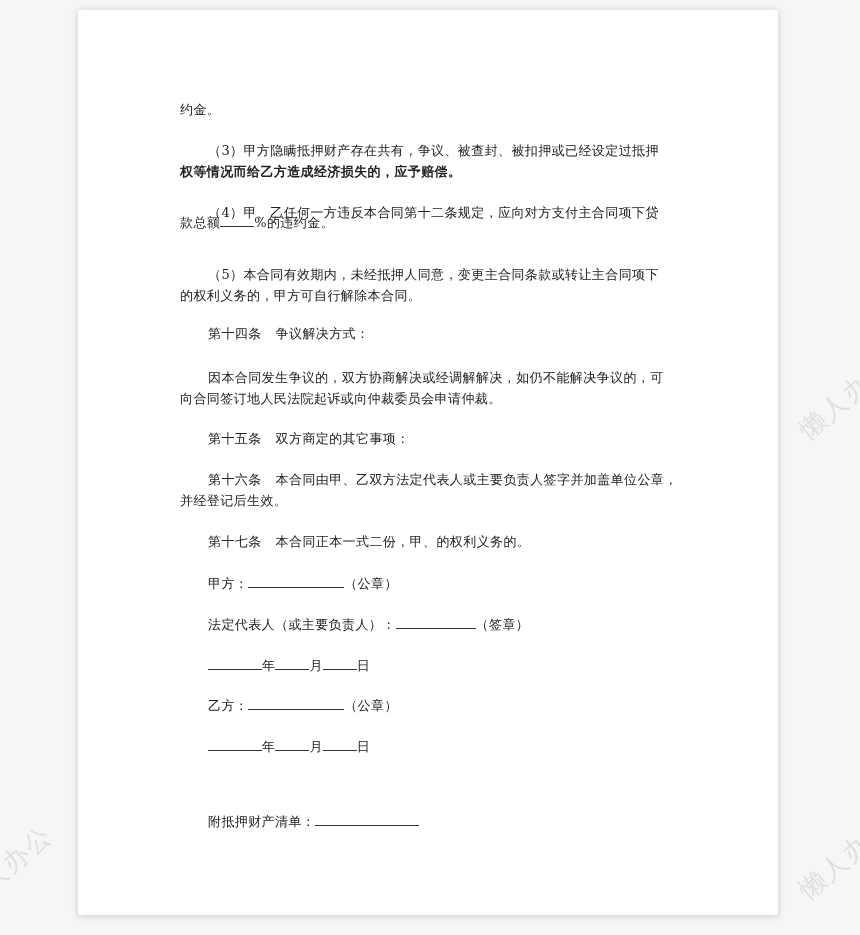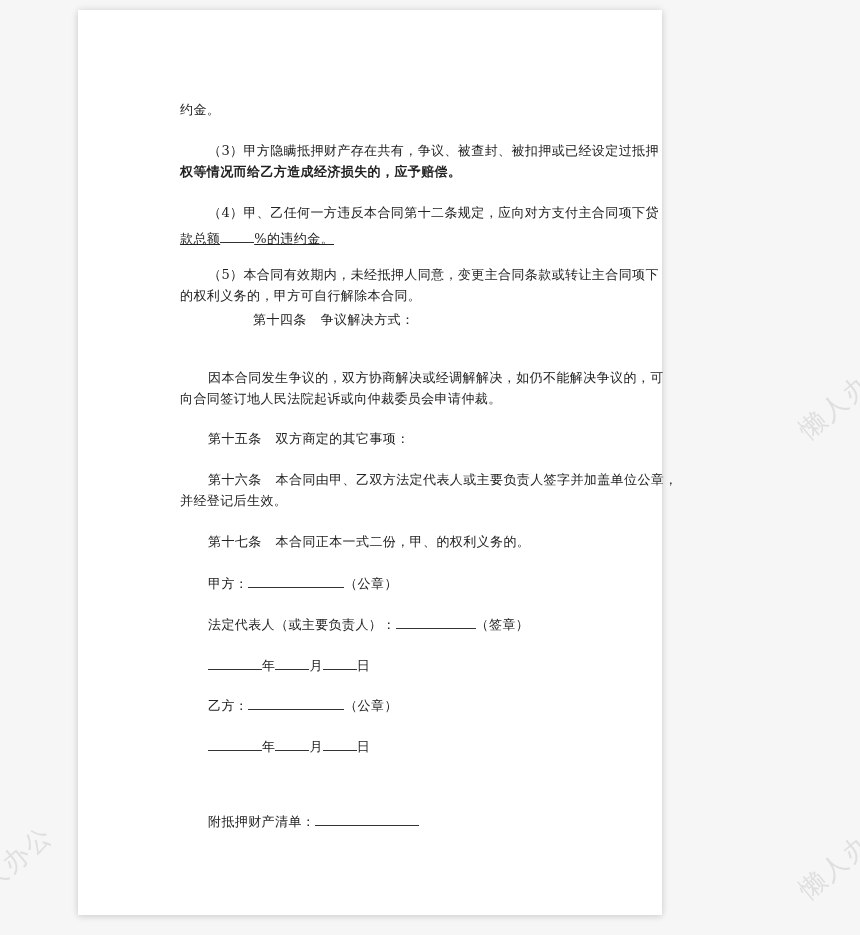--- a/index.html
+++ b/index.html
@@ -6,21 +6,21 @@
   body {
     width: 860px; height: 935px;
     background: #f6f6f6;
     position: relative;
     overflow: hidden;
     font-family: "DejaVu Serif", "Liberation Serif", serif;
   }
   .page {
     position: absolute;
     left: 78px; top: 10px;
-    width: 584px; height: 905px;
+    width: 700px; height: 905px;
     background: #ffffff;
     box-shadow: 0 0 8px rgba(0,0,0,0.12), 0 2px 6px rgba(0,0,0,0.08);
   }
   .content {
     position: absolute;
     left: 102px; top: 0;
     width: 496px;
     color: #222;
     font-size: 13px;
     letter-spacing: 0.4px;
@@ -61,28 +61,28 @@
 
 <div class="page">
   <div class="content">
 
     <div class="line" style="top:92px;">约金。</div>
 
     <div class="line indent" style="top:133px;">（3）甲方隐瞒抵押财产存在共有，争议、被查封、被扣押或已经设定过抵押</div>
     <div class="line" style="top:154px;font-weight:bold;">权等情况而给乙方造成经济损失的，应予赔偿。</div>
 
     <div class="line indent" style="top:195px;">（4）甲、乙任何一方违反本合同第十二条规定，应向对方支付主合同项下贷</div>
-    <div class="line" style="top:220px;text-decoration:underline;">
+    <div class="line" style="top:204px;">
       <span>款总额</span><span class="blank" style="width:34px;"></span><span>%的违约金。</span>
     </div>
 
     <div class="line indent" style="top:257px;">（5）本合同有效期内，未经抵押人同意，变更主合同条款或转让主合同项下</div>
     <div class="line" style="top:278px;">的权利义务的，甲方可自行解除本合同。</div>
 
-    <div class="line indent" style="top:302px;margin-left:45px;">
+    <div class="line indent" style="top:316px;">
       <span>第十四条</span><span class="gap"></span><span>争议解决方式：</span>
     </div>
 
     <div class="line indent" style="top:360px;">因本合同发生争议的，双方协商解决或经调解解决，如仍不能解决争议的，可</div>
     <div class="line" style="top:381px;">向合同签订地人民法院起诉或向仲裁委员会申请仲裁。</div>
 
     <div class="line indent" style="top:421px;">
       <span>第十五条</span><span class="gap"></span><span>双方商定的其它事项：</span>
     </div>
 

